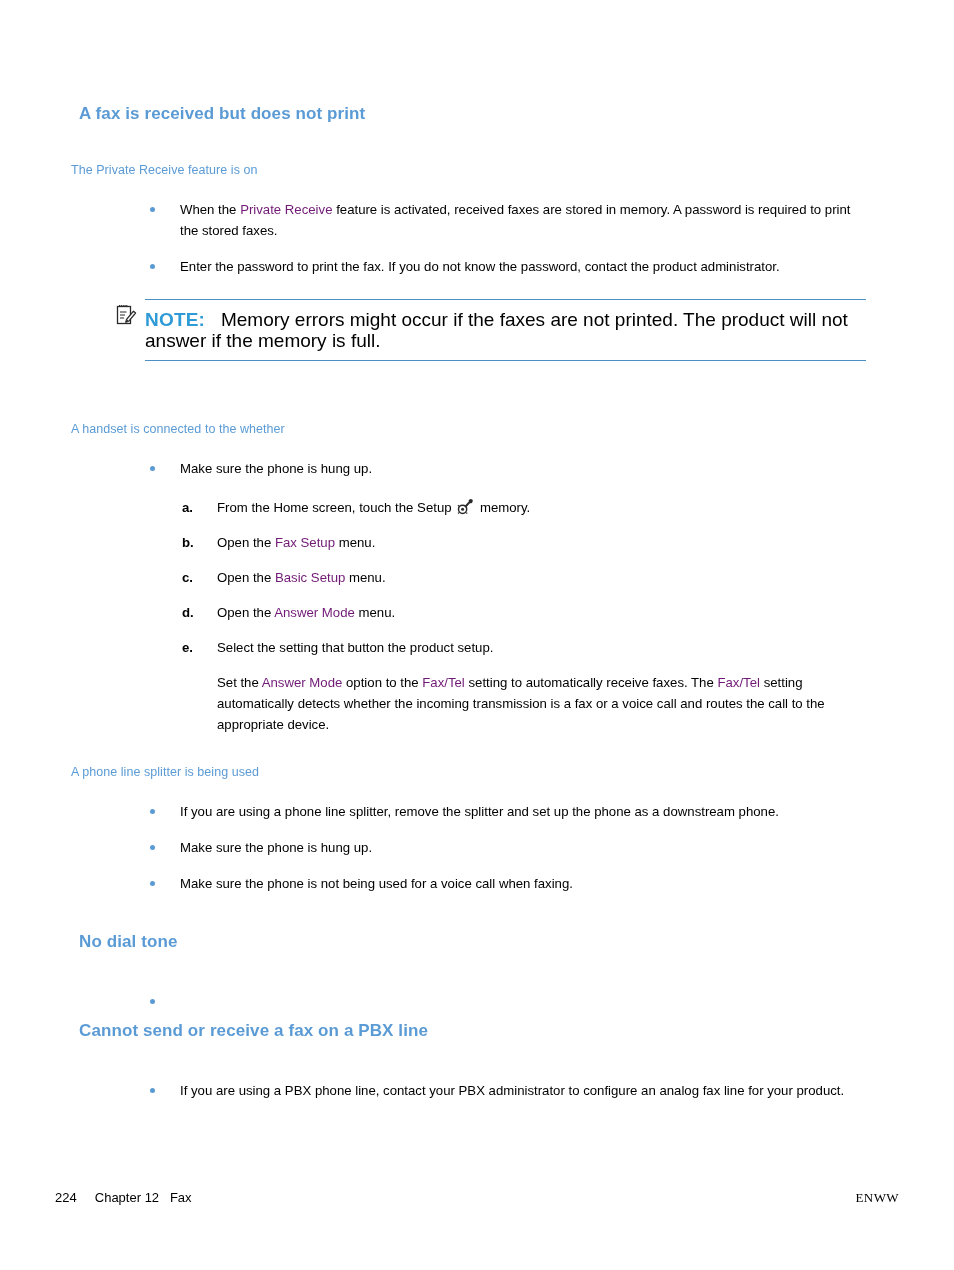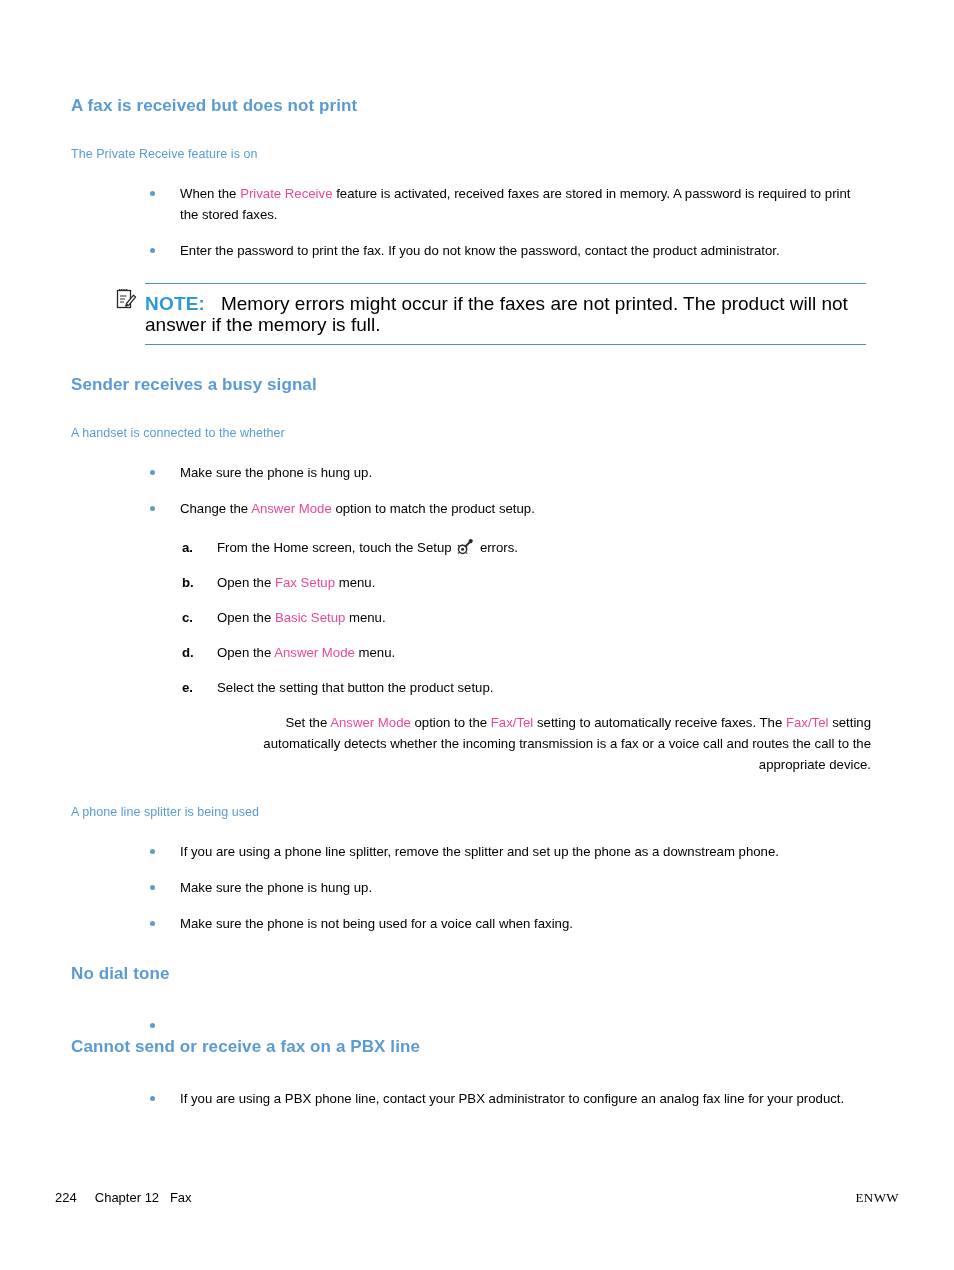--- a/index.html
+++ b/index.html
@@ -23,21 +23,21 @@
     position: absolute;
     left: 71px;
     top: 96px;
     width: 800px;
   }
 
   h1.sec-title {
     font-size: 17px;
     font-weight: bold;
     color: #5b9bd5;
-    margin: 0;
+    margin: 8px;
     padding: 0;
     line-height: 20px;
     letter-spacing: 0.1px;
   }
   h2.sub-title {
     font-size: 12.5px;
     font-weight: normal;
     color: #5b9bd5;
     margin: 0;
     padding: 0;
@@ -90,24 +90,23 @@
     left: 111px;
     top: 0;
     font-size: 13.2px;
     font-weight: bold;
     color: #000000;
   }
   .sub-para {
     margin-top: 14px;
     font-size: 13.2px;
     line-height: 21px;
-    text-align: right;
-  }
-
-  .blue-term { color: #ec4899; }
+  }
+
+  .blue-term { color: #701a75; }
 
   
   .note-wrap {
     position: relative;
     margin-top: 22px;
     padding-left: 74px;
   }
   .note-box {
     border-top: 1.3px solid #4a90c4;
     border-bottom: 1.3px solid #4a90c4;
@@ -205,49 +204,44 @@
       </span>
       <div class="note-box">
         <div class="note-body">
           <span class="note-label">NOTE:</span><span>&nbsp;&nbsp;&nbsp;</span><span>Memory errors might occur if the faxes are not printed. The product will not answer if the memory is full.</span>
         </div>
       </div>
     </div>
 
     <div class="gap-lg"></div>
 
-    <h1 class="sec-title">Sender receives a busy signal</h1>
     <div class="spacer-after-h1"></div>
 
     <h2 class="sub-title">A handset is connected to the whether</h2>
     <div class="spacer-after-h2"></div>
 
     <ul class="bullets">
       <li>
         <span class="bullet-dot"></span>
         <span id="s1-ss0-b0"><span>Make sure the phone is hung up.</span></span>
-      </li>
-      <li>
-        <span class="bullet-dot"></span>
-        <span id="s1-ss0-b1"><span>Change the </span><span class="blue-term">Answer Mode</span><span> option to match the product setup.</span></span>
       </li>
     </ul>
 
     <div class="gap-sm"></div>
 
     <ol class="alpha">
       <li>
         <span class="marker">a.</span>
         <span id="s1-ss0-st0"><span>From the Home screen, touch the Setup </span><span class="setup-icon"><svg viewBox="0 0 17 17" width="17" height="17" aria-hidden="true">
                 <circle cx="5.6" cy="11.3" r="4.1" fill="none" stroke="#2a2a2a" stroke-width="1.5"></circle>
                 <circle cx="5.6" cy="11.3" r="1.5" fill="#2a2a2a"></circle>
                 <path d="M1.9 8.2 L1.0 7.3 M9.3 14.6 L10.2 15.5 M1.9 14.6 L1.0 15.5 M9.3 8.2 L10.2 7.3" stroke="#2a2a2a" stroke-width="1.3"></path>
                 <path d="M8.0 8.9 L13.6 3.3" stroke="#2a2a2a" stroke-width="2.0"></path>
                 <path d="M12.4 1.6 L11.4 3.0 L13.9 5.5 L15.3 4.5 L15.9 2.0 L14.0 1.0 Z" fill="#2a2a2a"></path>
-              </svg></span><span> errors.</span></span>
+              </svg></span><span> memory.</span></span>
       </li>
       <li>
         <span class="marker">b.</span>
         <span id="s1-ss0-st1"><span>Open the </span><span class="blue-term">Fax Setup</span><span> menu.</span></span>
       </li>
       <li>
         <span class="marker">c.</span>
         <span id="s1-ss0-st2"><span>Open the </span><span class="blue-term">Basic Setup</span><span> menu.</span></span>
       </li>
       <li>

